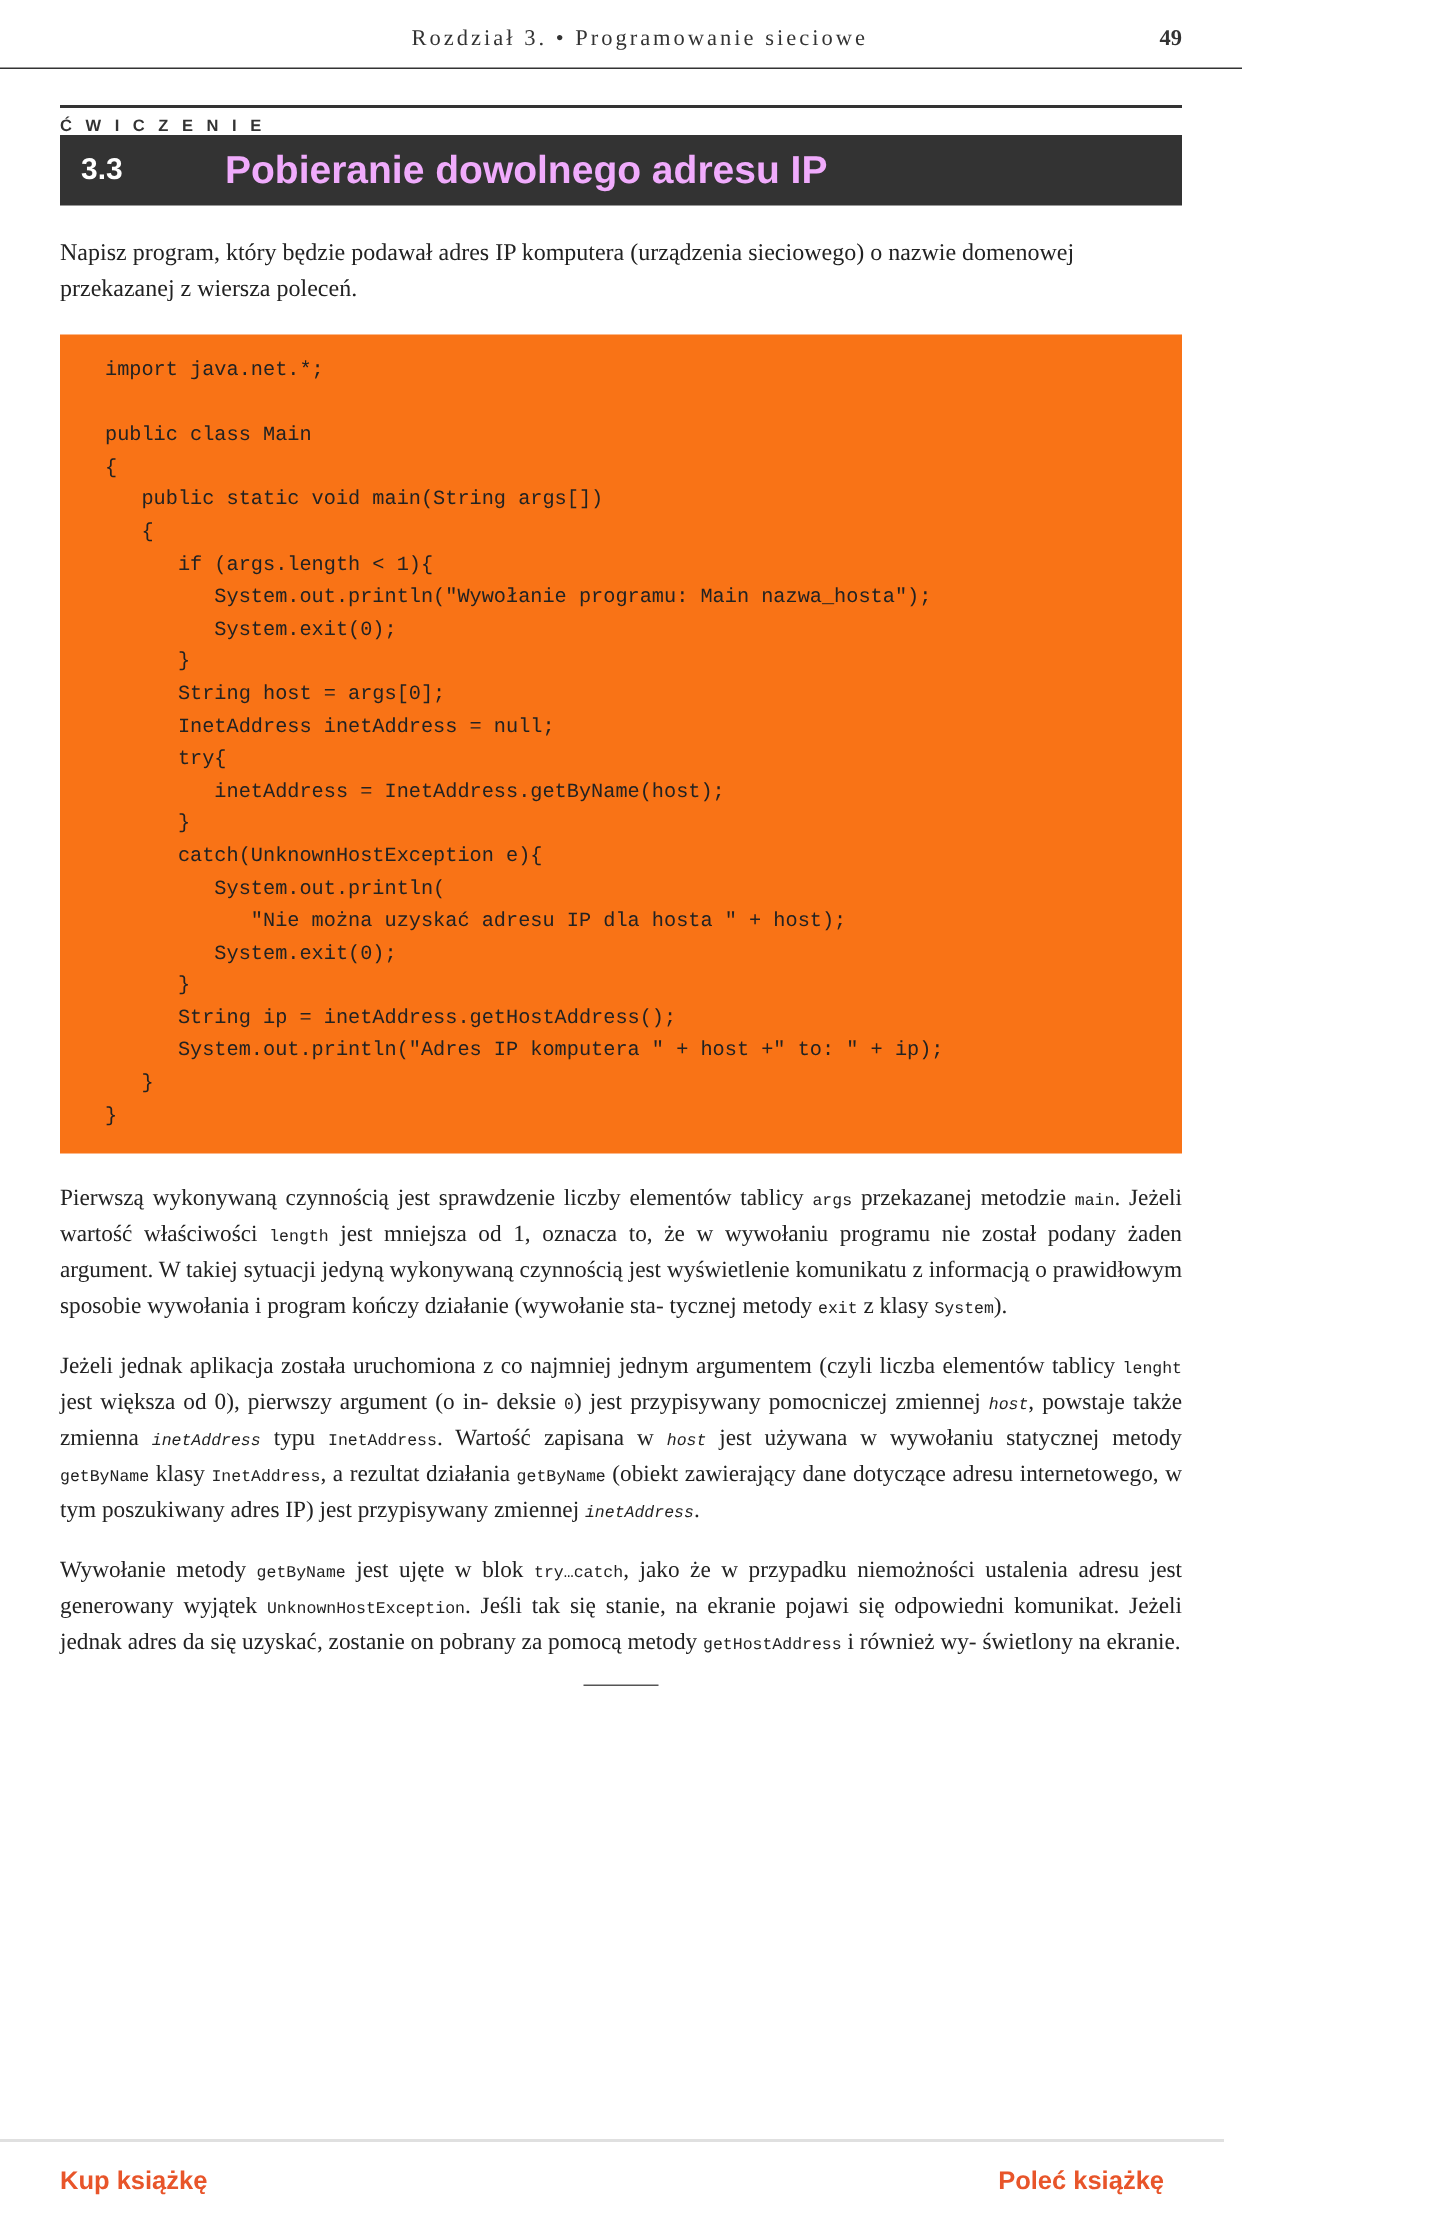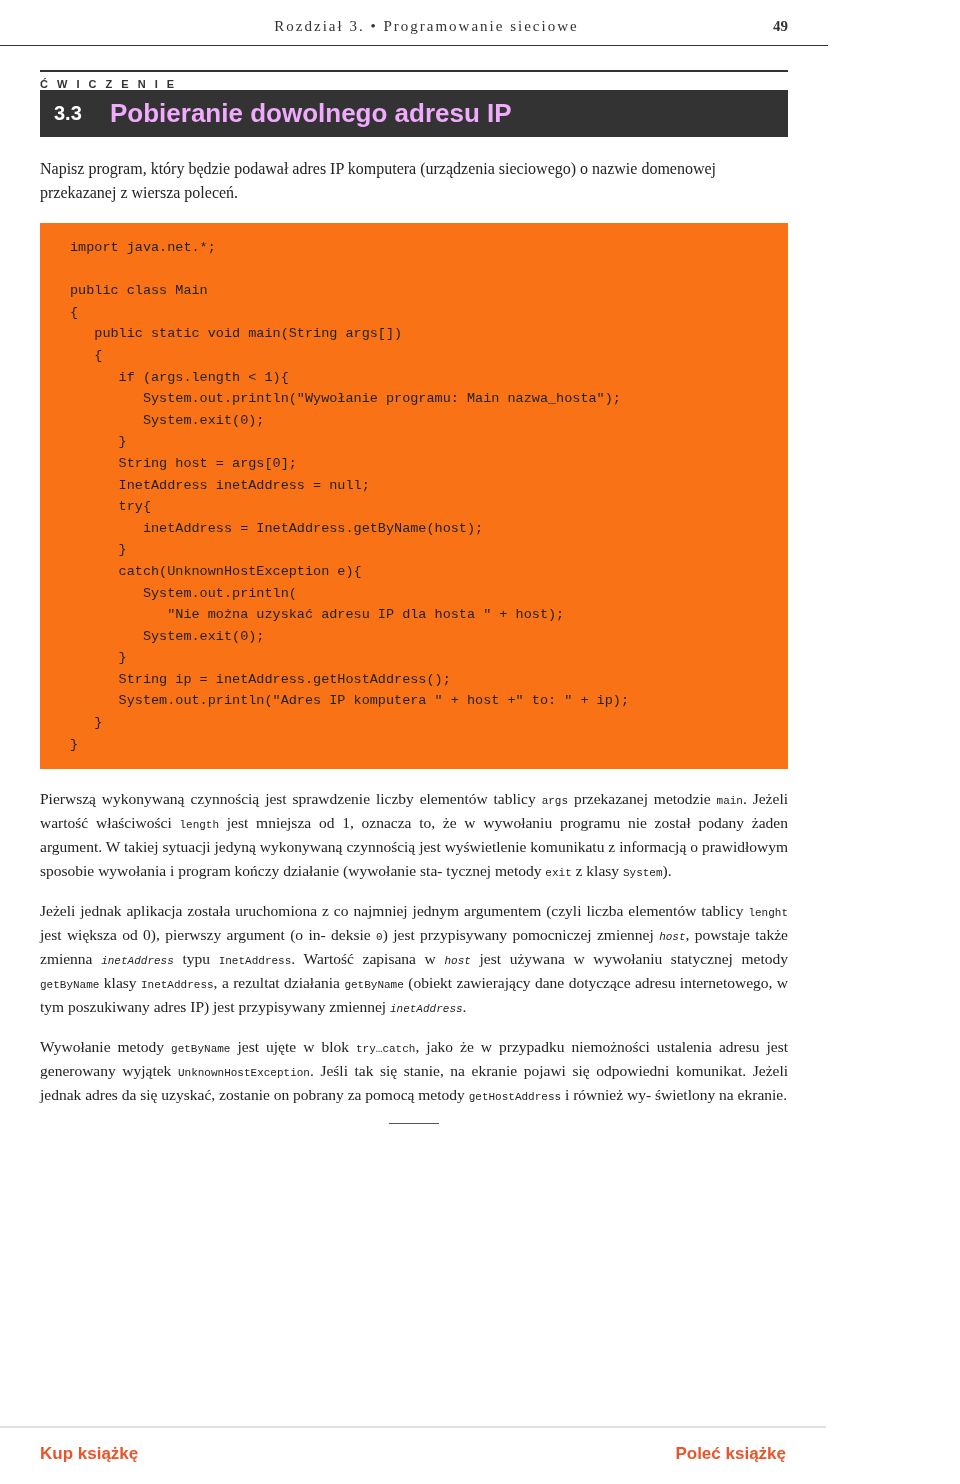--- a/index.html
+++ b/index.html
@@ -66,20 +66,21 @@
       text-transform: uppercase;
       margin-bottom: 0;
     }
 
     .exercise-header {
       display: flex;
       align-items: center;
       background: #333;
       padding: 8px 14px;
       margin-bottom: 20px;
+      gap: 40px;
     }
 
     .exercise-number {
       font-family: Arial, sans-serif;
       font-size: 20px;
       font-weight: bold;
       color: #ffffff;
       margin-right: 16px;
       min-width: 40px;
     }
@@ -131,21 +132,21 @@
 
     .body-paragraph .inline-italic {
       font-style: italic;
     }
 
     
     .page-footer {
       position: absolute;
       bottom: 0;
       left: 0;
-      right: 2px;
+      right: 12px;
       display: flex;
       justify-content: space-between;
       align-items: flex-start;
       padding: 16px 40px 20px 40px;
       border-top: 2px solid #e0e0e0;
     }
 
     .footer-link-left {
       font-family: Arial, sans-serif;
       font-size: 17px;

